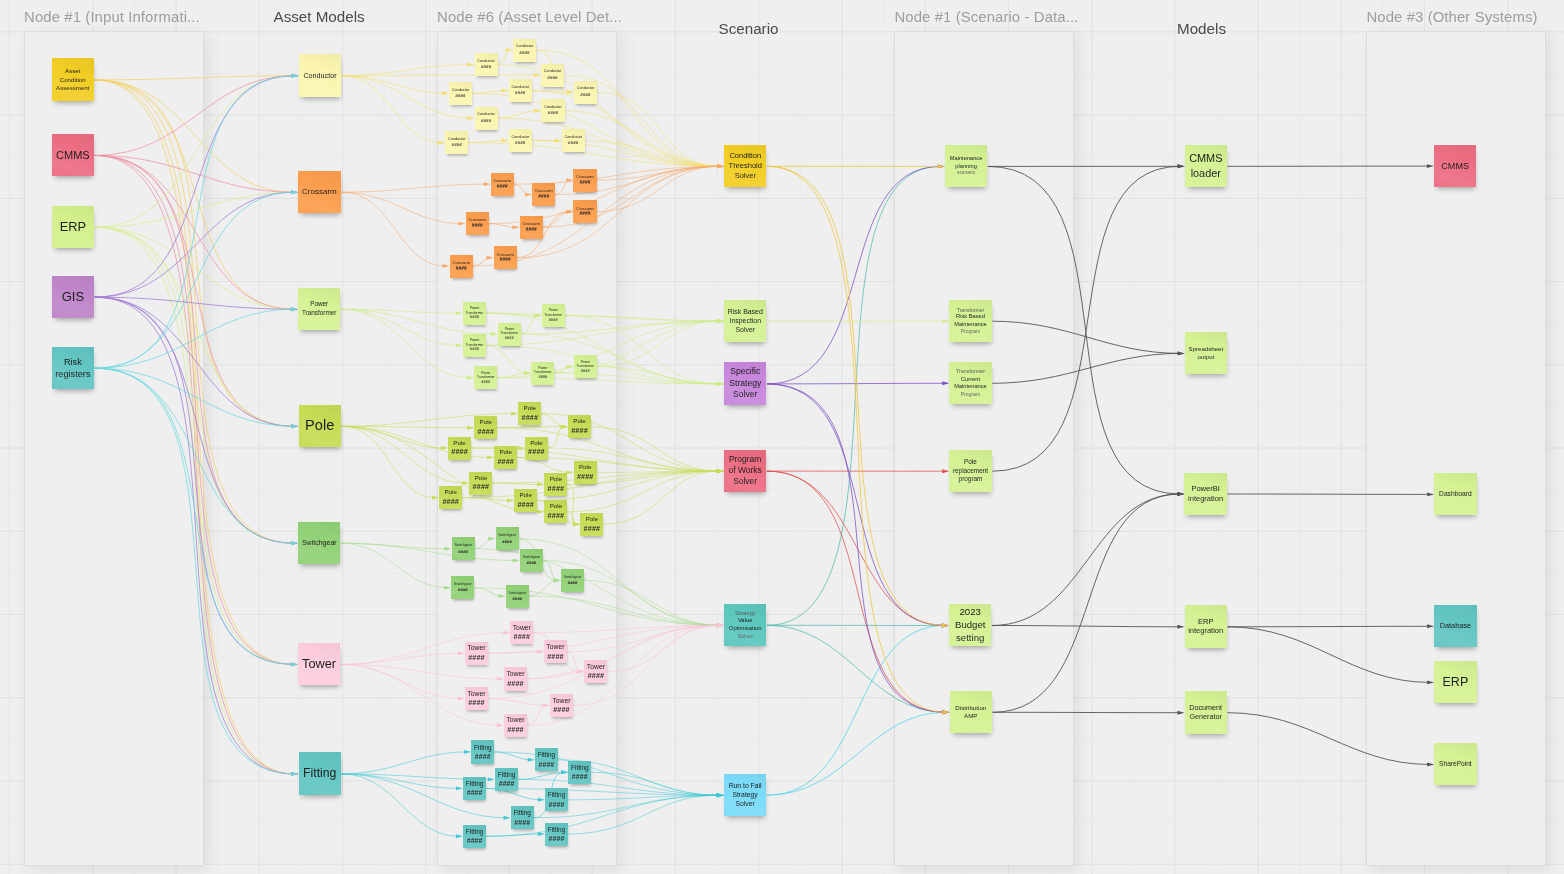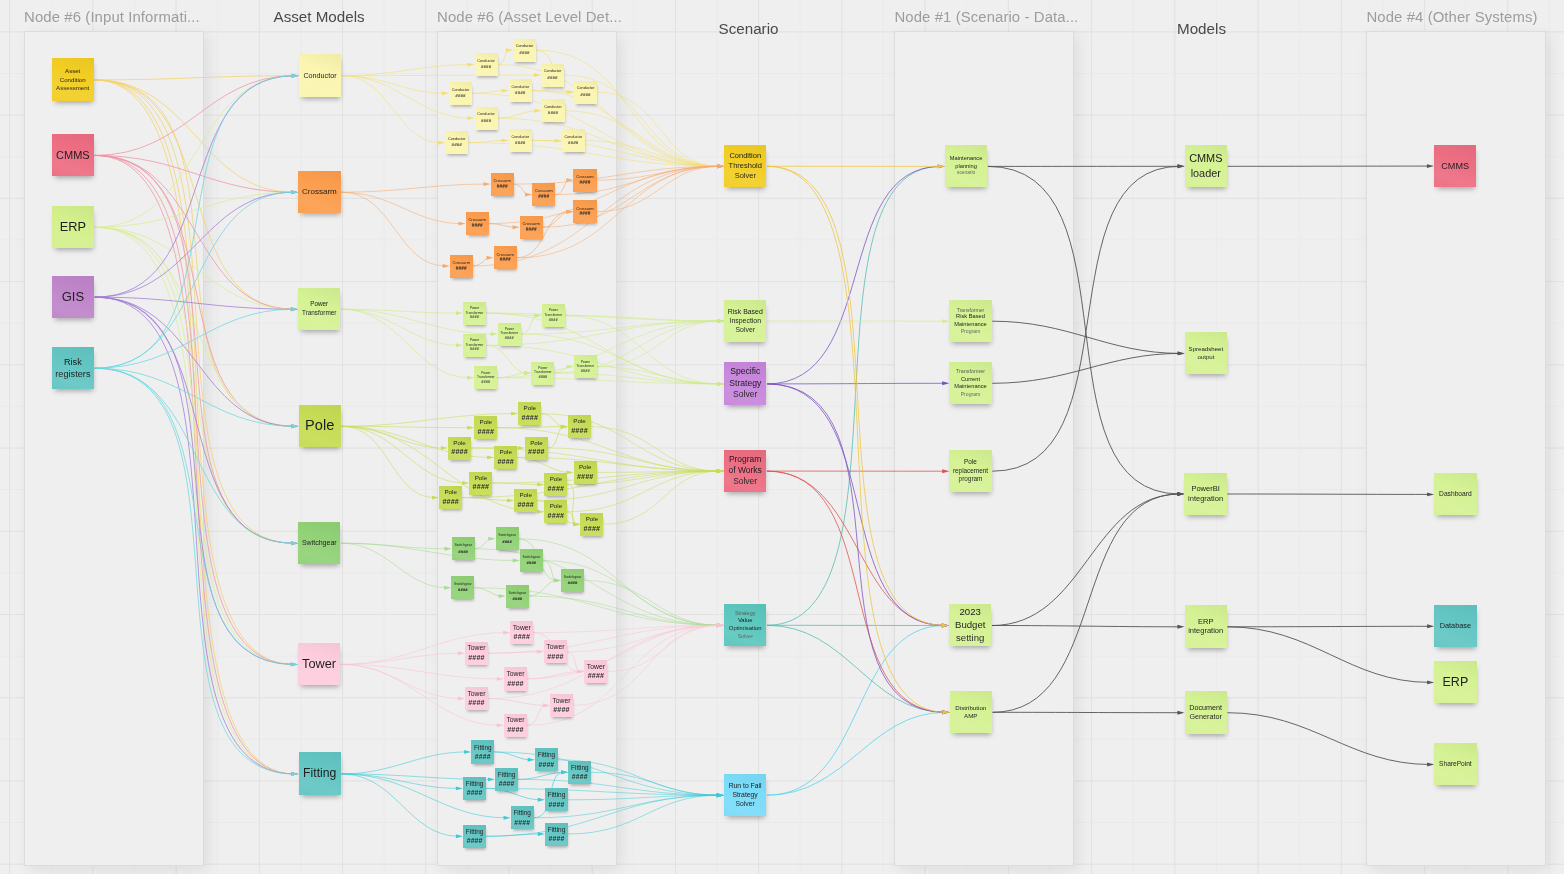--- a/index.html
+++ b/index.html
@@ -40,27 +40,27 @@
   .snote .t{font-size:4.0px;}
   .snote .v{font-size:4.3px;font-weight:bold;letter-spacing:0.15px;}
 </style>
 </head>
 <body>
 
 <div id="board">
   <div id="grid"></div>
   <div id="grid2"></div>
   <div id="frames">
-      <div class="frame-title" style="left: 24.1px; top: 8.7px;">Node #6 (Input Informati...</div>
+      <div class="frame-title" style="left: 24.1px; top: 8.7px;">Node #1 (Input Informati...</div>
       <div class="frame" style="left: 23.5px; top: 31.3px; width: 180px; height: 834.6px;"></div>
       <div class="frame-title" style="left: 437.1px; top: 8.7px;">Node #6 (Asset Level Det...</div>
       <div class="frame" style="left: 436.5px; top: 31.3px; width: 180.4px; height: 834.6px;"></div>
       <div class="frame-title" style="left: 894.4px; top: 8.7px;">Node #1 (Scenario - Data...</div>
       <div class="frame" style="left: 893.8px; top: 31.3px; width: 180.3px; height: 834.6px;"></div>
-      <div class="frame-title" style="left: 1366.4px; top: 8.7px;">Node #4 (Other Systems)</div>
+      <div class="frame-title" style="left: 1366.4px; top: 8.7px;">Node #3 (Other Systems)</div>
       <div class="frame" style="left: 1365.8px; top: 31.3px; width: 180.1px; height: 834.6px;"></div>
     </div>
   <svg id="links" width="1564" height="874" viewBox="0 0 1564 874">
       <path d="M 94.5 79.9 C 181.3458460794182 79.9 211.9541539205818 75.7 294.40000000000003 75.7" fill="none" stroke="#F3D16B" stroke-width="0.82" opacity="0.92"></path>
       <path d="M 298.8 75.7 L 291.7 73.75 L 291.7 77.65 Z" fill="#F3D16B" opacity="1"></path>
       <path d="M 94.5 79.9 C 193.35702813912624 79.9 199.34297186087375 192.2 293.8 192.2" fill="none" stroke="#F3D16B" stroke-width="0.82" opacity="0.92"></path>
       <path d="M 298.2 192.2 L 291.09999999999997 190.25 L 291.09999999999997 194.14999999999998 Z" fill="#F3D16B" opacity="1"></path>
       <path d="M 94.5 79.9 C 224.7961143415259 79.9 167.7038856584741 309.2 293.6 309.2" fill="none" stroke="#F3D16B" stroke-width="0.82" opacity="0.92"></path>
       <path d="M 298 309.2 L 290.9 307.25 L 290.9 311.15 Z" fill="#F3D16B" opacity="1"></path>
       <path d="M 94.5 79.9 C 265.3526218704296 79.9 127.64737812957043 426.3 294.1 426.3" fill="none" stroke="#F3D16B" stroke-width="0.82" opacity="0.92"></path>

